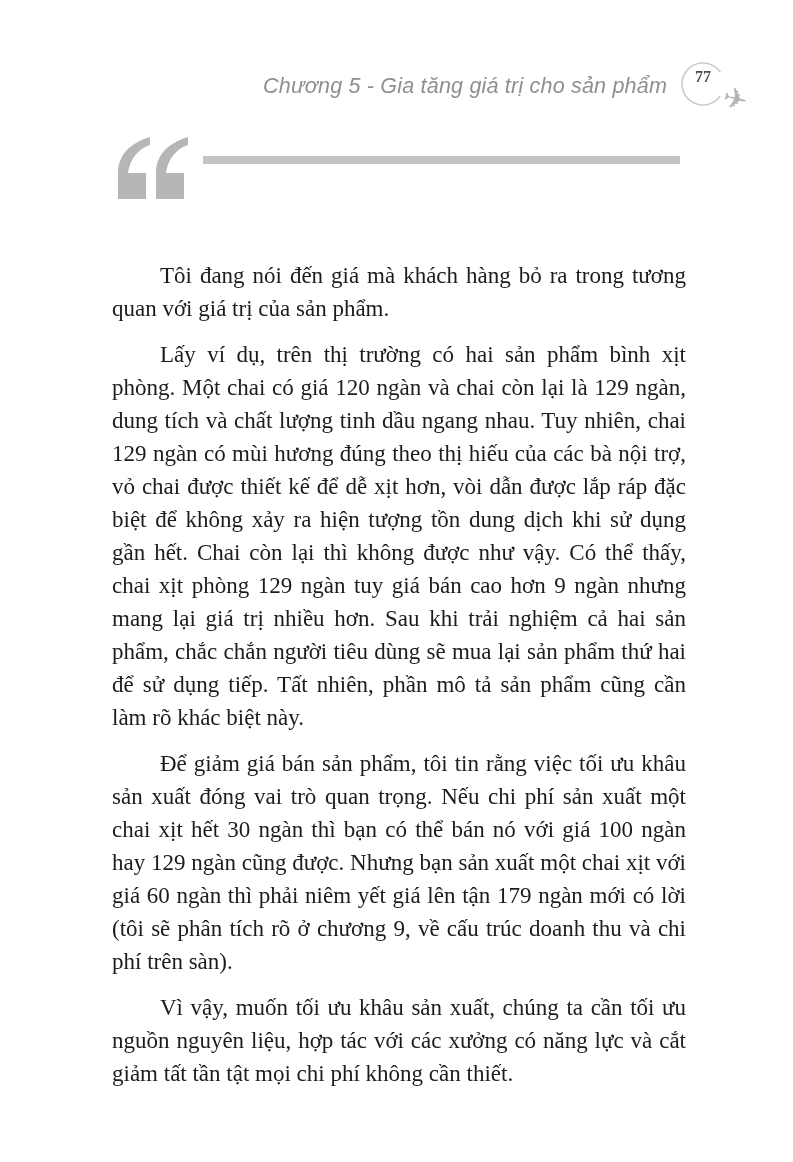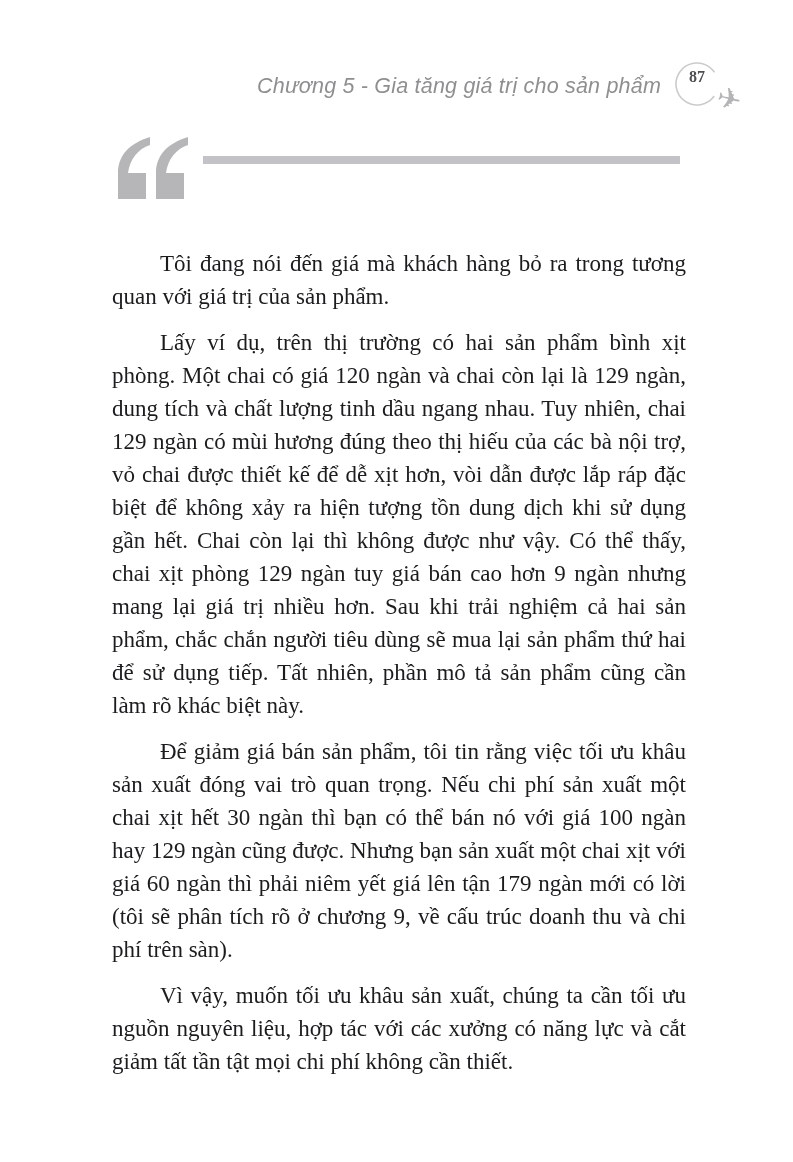--- a/index.html
+++ b/index.html
@@ -6,21 +6,21 @@
   html,body { background:#ffffff; }
   .page {
     position:relative;
     width:793px; height:1162px;
     background:#ffffff;
     overflow:hidden;
     font-family:"Liberation Serif","DejaVu Serif",serif;
   }
   
   .chapter-header {
-    position:absolute; top:60px; left:0; right:52px;
+    position:absolute; top:60px; left:0; right:46px;
     display:flex; align-items:center; justify-content:flex-end;
     height:52px;
   }
   .chapter-title {
     font-family:"Liberation Sans","DejaVu Sans",sans-serif;
     font-style:italic;
     font-size:21.5px;
     color:#8f8f91;
     letter-spacing:.2px;
     margin-right:14px;
@@ -55,35 +55,35 @@
   }
   
   .body-text {
     position:absolute; left:112px; top:247px; width:574px;
   }
   .body-text p {
     font-size:23px; line-height:33px;
     color:#1c1c1e;
     text-align:justify;
     text-indent:48px;
-    margin:0 0 13px 0;
+    margin:12px 0 13px 0;
   }
 </style>
 </head>
 <body>
 
 <div class="page">
 
   <div class="chapter-header">
     <span class="chapter-title">Chương 5 - Gia tăng giá trị cho sản phẩm</span>
     <span class="page-badge">
       <svg class="arc" width="66" height="56" viewBox="0 0 66 56">
         <circle cx="22" cy="26" r="21" fill="none" stroke="#cbcbcd" stroke-width="1.6" stroke-dasharray="106 26" transform="rotate(35 22 26)"></circle>
       </svg>
-      <span class="page-number">87</span>
+      <span class="page-number">77</span>
       <span class="airplane-icon">✈</span>
     </span>
   </div>
 
   <div class="quote-mark">
     <svg width="72" height="62" viewBox="0 0 72 62">
       <g fill="#b6b6b9">
         <path d="M32 0 C 12 6, 0 18, 0 36 L 0 62 L 28 62 L 28 36 L 10 36 C 12 22, 20 12, 32 8 Z"></path>
         <path d="M70 0 C 50 6, 38 18, 38 36 L 38 62 L 66 62 L 66 36 L 48 36 C 50 22, 58 12, 70 8 Z"></path>
       </g>

